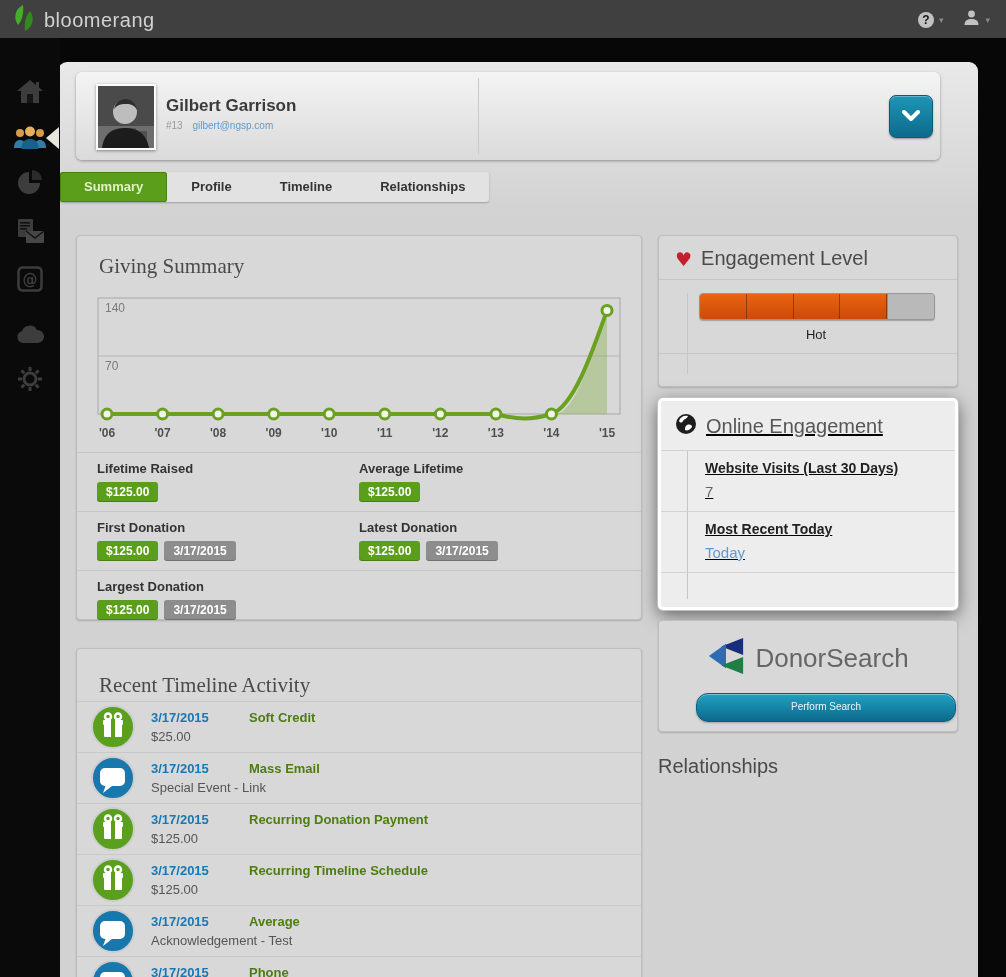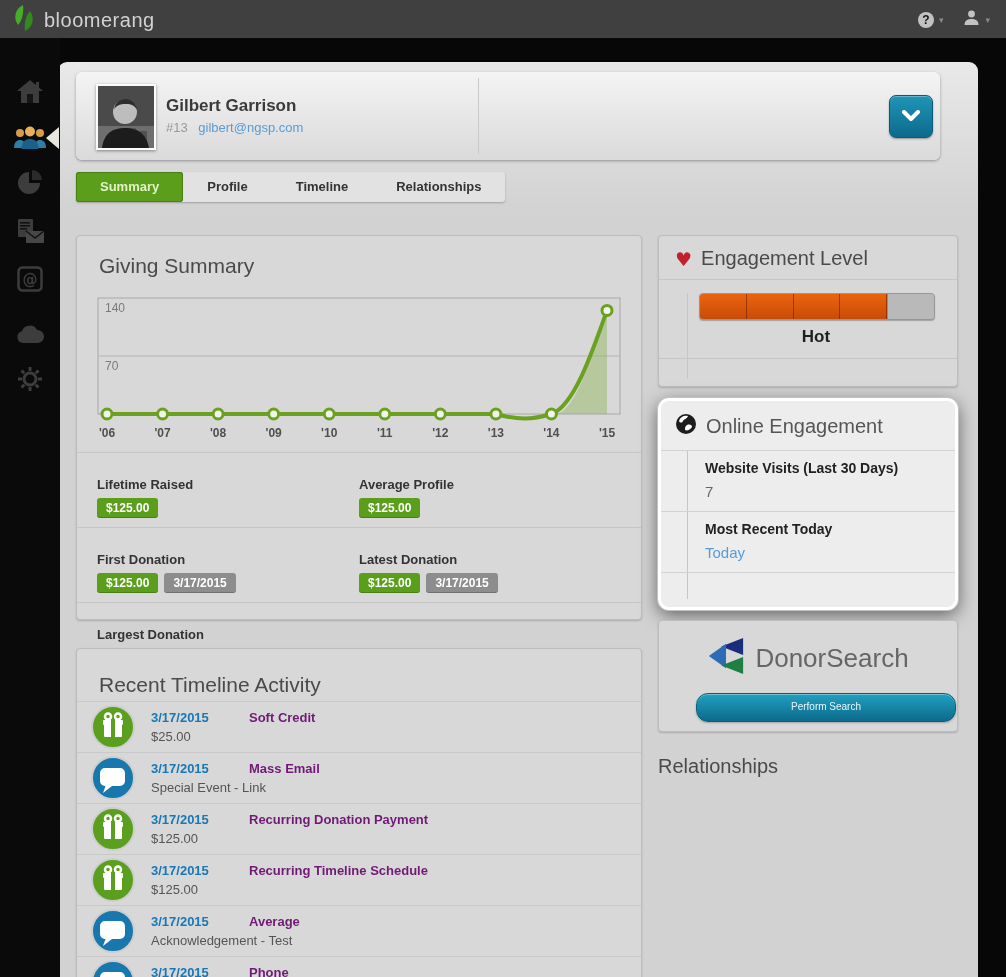--- a/index.html
+++ b/index.html
@@ -28,81 +28,81 @@
   .content{position:absolute;left:58px;top:62px;width:920px;height:915px;
            background:linear-gradient(#e9e9e9,#d2d2d2 150px);border-radius:9px 9px 0 0;overflow:hidden;}
 
   
   .header-card{position:absolute;left:18px;top:10px;width:864px;height:88px;
                background:linear-gradient(#f4f4f4,#dadada);border-radius:6px;
                box-shadow:0 1px 3px rgba(0,0,0,.35);}
   .avatar{position:absolute;left:20px;top:12px;width:56px;height:62px;border:2px solid #fbfbfb;
           box-shadow:0 1px 3px rgba(0,0,0,.4);}
   .p-name{position:absolute;left:90px;top:24px;font-size:17px;font-weight:bold;color:#3a3a3a;}
-  .p-sub{position:absolute;left:90px;top:48px;font-size:13px;color:#9a9a9a;}
+  .p-sub{position:absolute;left:90px;top:48px;font-size:10px;color:#9a9a9a;}
   .p-email{color:#5b9bd5;margin-left:7px;cursor:pointer;}
   .h-divider{position:absolute;left:402px;top:6px;bottom:6px;width:1px;background:#c9c9c9;}
   .dd-btn{position:absolute;right:7px;top:23px;width:42px;height:41px;border-radius:7px;cursor:pointer;
           background:linear-gradient(#1e95b6,#0d6a8c);border:1px solid #0a5a78;
           box-shadow:inset 0 1px 0 rgba(255,255,255,.3),0 1px 2px rgba(0,0,0,.35);
           display:flex;align-items:center;justify-content:center;}
 
   
-  .tabs{position:absolute;left:18px;top:110px;height:30px;display:flex;background:#e2e2e2;
+  .tabs{position:absolute;left:2px;top:110px;height:30px;display:flex;background:#e2e2e2;
         border-radius:3px;box-shadow:0 1px 2px rgba(0,0,0,.25);}
   .tab{padding:0 24px;line-height:30px;font-size:13px;font-weight:bold;color:#333;cursor:pointer;white-space:nowrap;}
   .tab.active{background:#5a9e1c;color:#e2f2c5;border-radius:3px;box-shadow:inset 0 0 0 1px #497f12;}
 
   
   .panel{position:absolute;background:#d8d8d8;border:1px solid #bdbdbd;border-radius:4px;
          box-shadow:0 1px 2px rgba(0,0,0,.18);box-sizing:border-box;}
-  .panel-title{font-size:21px;color:#4a4a4a;font-weight:400;}
+  .panel-title{font-size:21px;color:#4a4a4a;font-weight:400;font-family:Liberation Serif, serif;}
 
   
   #panel-giving{left:18px;top:173px;width:566px;height:385px;}
   #panel-giving .panel-title{position:absolute;left:22px;top:18px;}
   #chart{position:absolute;left:20px;top:60px;}
   .stats{position:absolute;left:0;top:216px;width:100%;}
   .stat-row{border-top:1px solid #c6c6c6;padding:8px 20px 9px;display:flex;}
   .stat-cell{width:50%;}
-  .stat-label{font-size:13px;font-weight:bold;color:#333;margin-bottom:6px;margin-top:16px;}
+  .stat-label{font-size:13px;font-weight:bold;color:#333;margin-bottom:6px;}
   .badge{display:inline-block;padding:3px 9px;border-radius:3px;font-size:12px;font-weight:bold;color:#fff;}
   .badge.green{background:#5a9e1b;box-shadow:inset 0 -1px 0 rgba(0,0,0,.2);}
   .badge.gray{background:#8d8d8d;margin-left:6px;box-shadow:inset 0 -1px 0 rgba(0,0,0,.2);}
 
   
   #panel-timeline{left:18px;top:586px;width:566px;height:400px;}
   #panel-timeline .panel-title{position:absolute;left:22px;top:24px;}
   .tl-rows{position:absolute;top:52px;left:0;width:100%;}
   .tl-row{border-top:1px solid #c9c9c9;height:50px;position:relative;}
   .tl-icon{position:absolute;left:14px;top:3px;}
   .tl-date{position:absolute;left:74px;top:8px;font-size:13px;font-weight:bold;color:#1878b5;cursor:pointer;}
-  .tl-type{position:absolute;left:172px;top:8px;font-size:13px;font-weight:bold;color:#701a75;cursor:pointer;}
+  .tl-type{position:absolute;left:172px;top:8px;font-size:13px;font-weight:bold;color:#4d7c0f;cursor:pointer;}
   .tl-detail{position:absolute;left:74px;top:27px;font-size:13px;color:#555;}
 
   
   #panel-engagement{left:600px;top:173px;width:300px;height:152px;}
   .eng-title{padding:11px 0 9px 16px;font-size:20px;color:#4a4a4a;border-bottom:1px solid #c6c6c6;
              display:flex;gap:9px;align-items:center;}
   .heart{color:#c2202c;font-size:19px;font-family:"DejaVu Sans",sans-serif;}
   .eng-body{position:relative;}
   .gutter{position:absolute;left:28px;top:0;bottom:0;width:1px;background:#c6c6c6;}
   .eng-bar{position:relative;margin:13px 0 0 40px;width:234px;height:25px;border:1px solid #969696;
            border-radius:4px;overflow:hidden;display:flex;background:#b9b9b9;
            box-shadow:0 1px 1px rgba(0,0,0,.25);}
   .seg{height:100%;}
   .seg.on{background:linear-gradient(#ea6412,#c94b05);border-right:1px solid rgba(95,30,0,.55);}
   .seg.off{background:#b9b9b9;border-left:1px solid #8f8f8f;}
-  .eng-label{margin:7px 0 0 40px;width:234px;text-align:center;font-weight:bold;font-size:17px;color:#1f1f1f;}
+  .eng-label{margin:7px 0 0 40px;width:234px;text-align:center;font-weight:normal;font-size:13px;color:#1f1f1f;}
   .eng-footer{border-top:1px solid #c6c6c6;height:20px;margin-top:11px;}
 
   
   #panel-online{left:600px;top:336px;width:300px;height:212px;background:#ededed;
-                border:3px solid #fff;border-radius:11px;
-                box-shadow:0 0 0 1px #c2c2c2,0 5px 18px rgba(0,0,0,.55);}
+                border:3px solid #fff;border-radius:5px;
+                box-shadow:0 0 0 1px #c2c2c2,0 5px 18px rgba(0,0,0,.55);text-decoration:underline;}
   .oe-title{padding:12px 0 10px 14px;font-size:20px;color:#565656;border-bottom:1px solid #d2d2d2;
             display:flex;align-items:center;gap:9px;}
   .oe-row{position:relative;border-bottom:1px solid #d2d2d2;padding:9px 14px 11px 44px;}
   .oe-row .gutter{left:26px;}
   .oe-label{font-size:14px;font-weight:bold;color:#222;}
   .oe-value{margin-top:7px;font-size:15px;color:#666;}
   .oe-value.link{color:#5b9bd5;cursor:pointer;}
   .oe-footer{height:26px;position:relative;}
   .oe-footer .gutter{left:26px;}
 
@@ -272,21 +272,21 @@
           <text x="232.22222222222223" y="141" font-size="12" font-weight="bold" fill="#4f4f4f" text-anchor="middle">'10</text>
           <text x="287.77777777777777" y="141" font-size="12" font-weight="bold" fill="#4f4f4f" text-anchor="middle">'11</text>
           <text x="343.33333333333337" y="141" font-size="12" font-weight="bold" fill="#4f4f4f" text-anchor="middle">'12</text>
           <text x="398.8888888888889" y="141" font-size="12" font-weight="bold" fill="#4f4f4f" text-anchor="middle">'13</text>
           <text x="454.44444444444446" y="141" font-size="12" font-weight="bold" fill="#4f4f4f" text-anchor="middle">'14</text>
           <text x="510" y="141" font-size="12" font-weight="bold" fill="#4f4f4f" text-anchor="middle">'15</text>
         </svg></div>
     <div class="stats" id="stats">
         <div class="stat-row">
           <div class="stat-cell"><div class="stat-label">Lifetime Raised</div><span class="badge green">$125.00</span></div>
-          <div class="stat-cell"><div class="stat-label">Average Profile</div><span class="badge green">$125.00</span></div>
+          <div class="stat-cell"><div class="stat-label">Average Lifetime</div><span class="badge green">$125.00</span></div>
         </div>
         <div class="stat-row">
           <div class="stat-cell"><div class="stat-label">First Donation</div><span class="badge green">$125.00</span><span class="badge gray">3/17/2015</span></div>
           <div class="stat-cell"><div class="stat-label">Latest Donation</div><span class="badge green">$125.00</span><span class="badge gray">3/17/2015</span></div>
         </div>
         <div class="stat-row">
           <div class="stat-cell"><div class="stat-label">Largest Donation</div><span class="badge green">$125.00</span><span class="badge gray">3/17/2015</span></div>
           <div class="stat-cell"></div>
         </div>
       </div>

